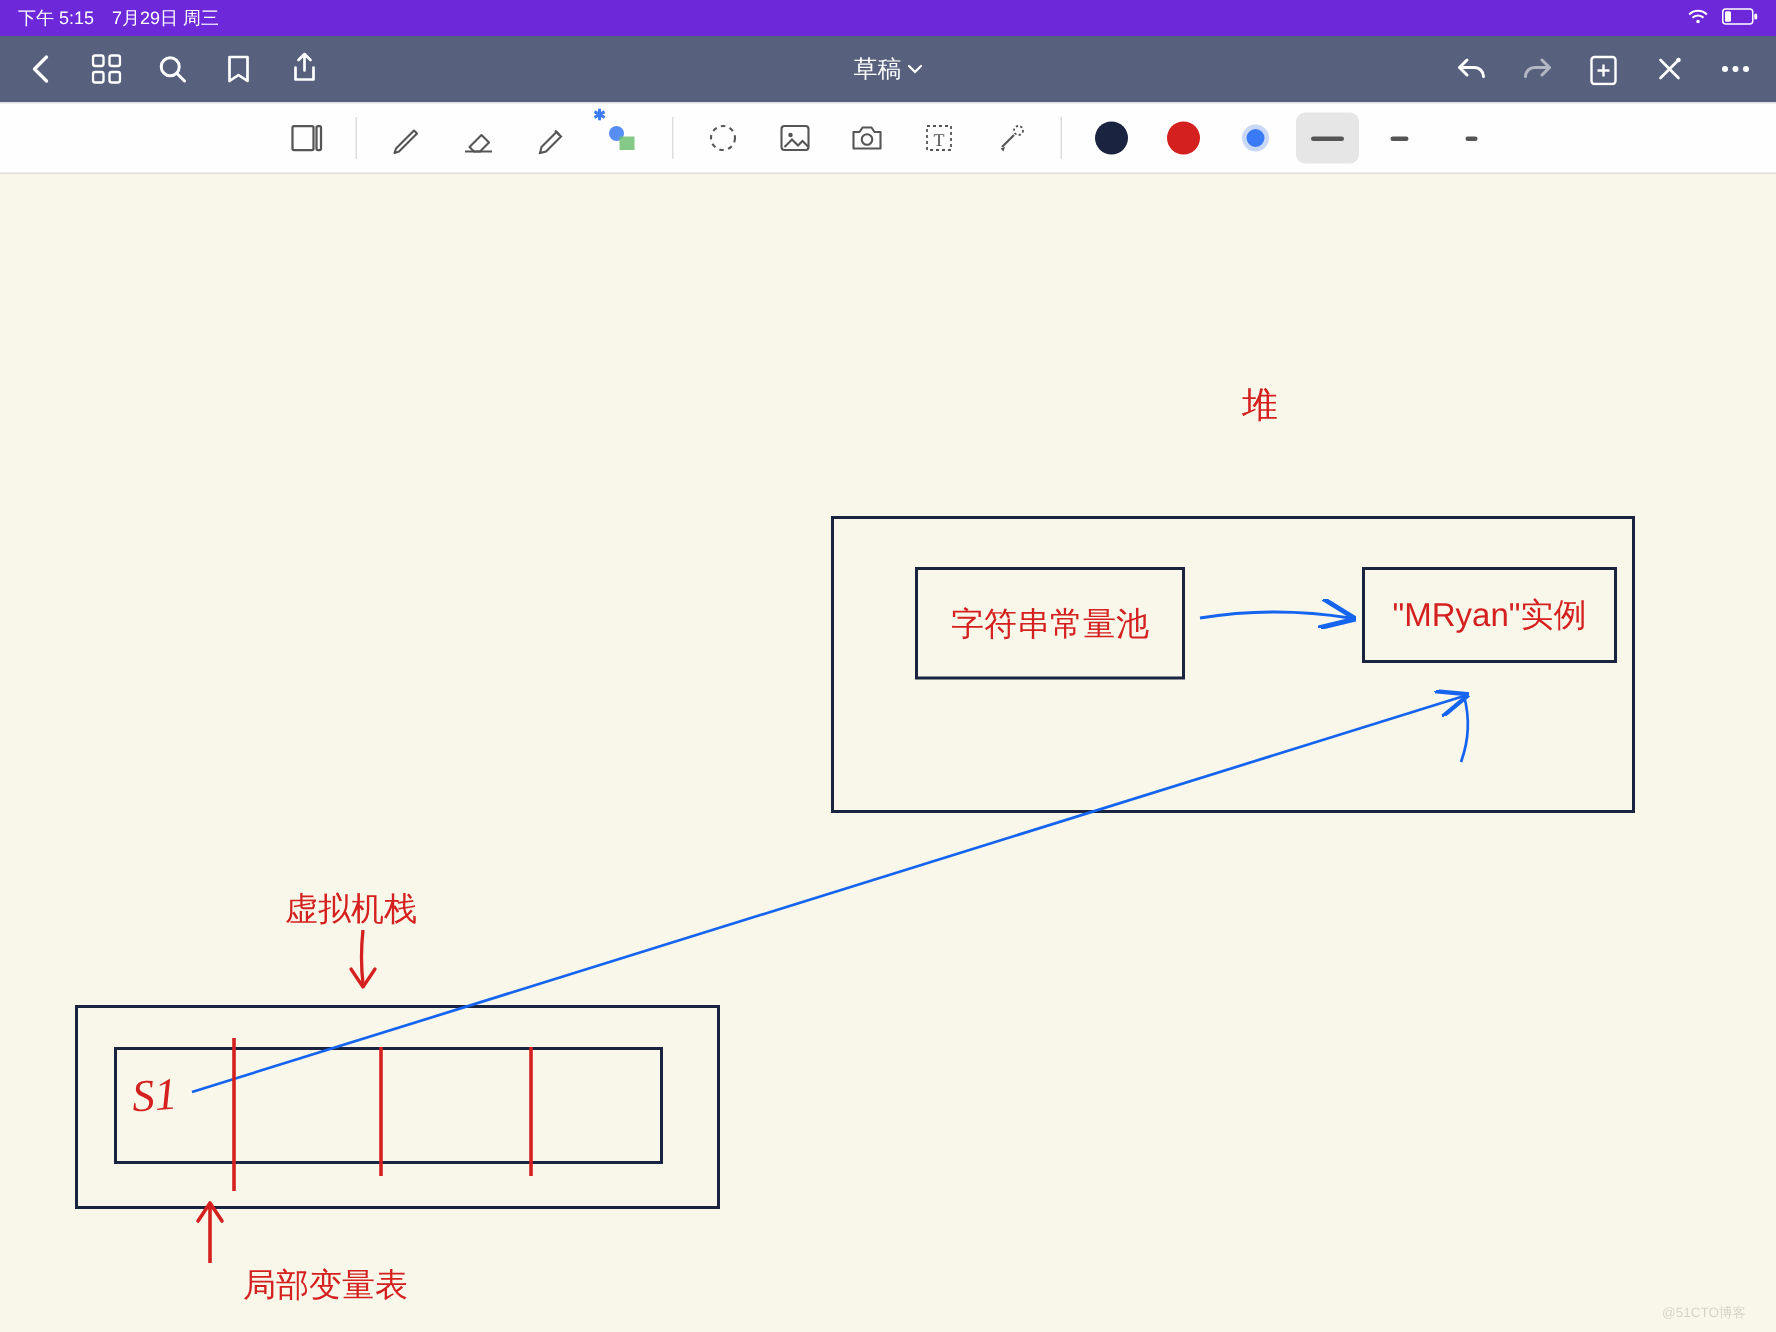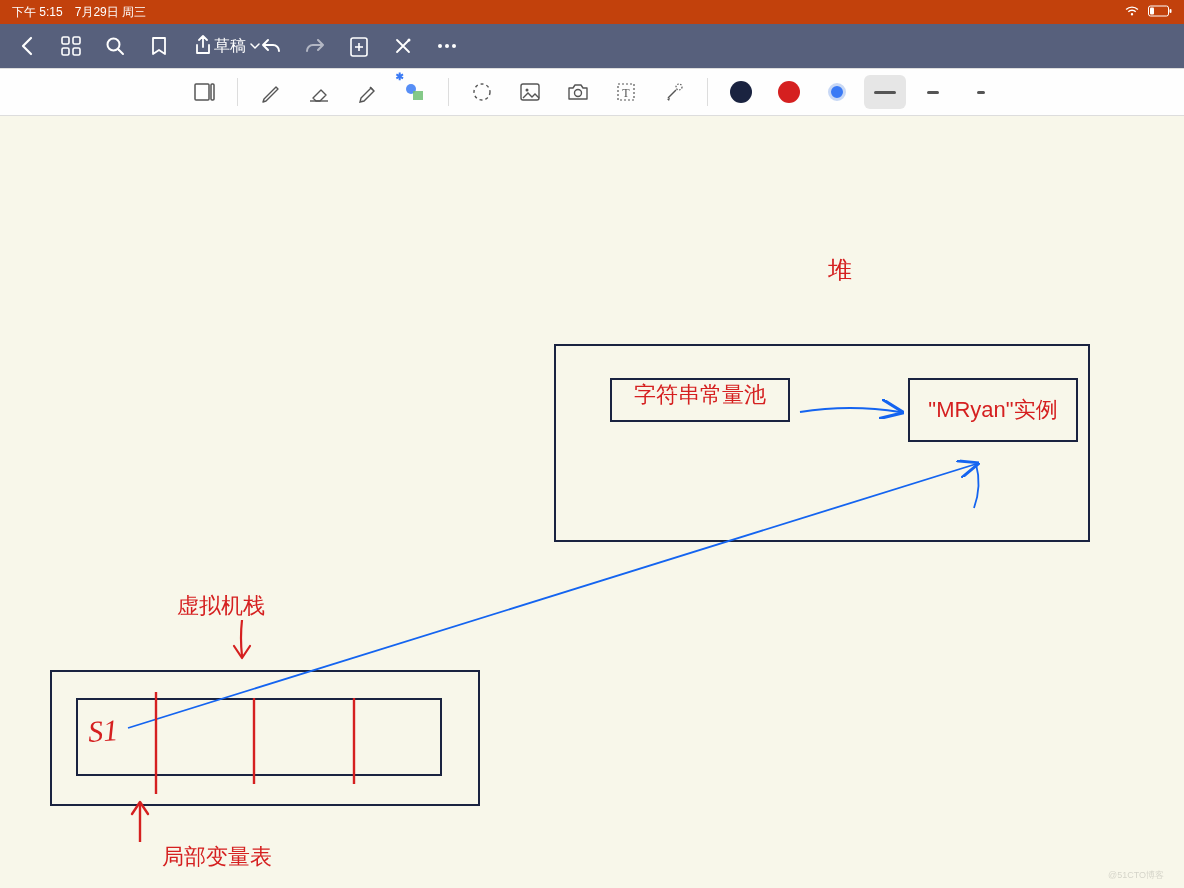--- a/index.html
+++ b/index.html
@@ -6,37 +6,38 @@
     body {
       width: 1184px;
       height: 888px;
       font-family: -apple-system, "PingFang SC", "Helvetica Neue", Arial, sans-serif;
       background: #f8f7ea;
       overflow: hidden;
       position: relative;
     }
     
     .status-bar {
-      background: #c2410c;
+      background: #6d28d9;
       height: 24px;
       display: flex;
       align-items: center;
       justify-content: space-between;
       color: #fff;
       font-size: 12px;
       padding: 0 12px;
     }
     .status-left { display: flex; gap: 12px; }
     .status-right { display: flex; gap: 8px; align-items: center; }
     
     .title-bar {
       background: #57607c;
       height: 44px;
       display: flex;
       align-items: center;
+      justify-content: space-between;
       padding: 0 16px;
       color: #fff;
     }
     .tb-left, .tb-right { display: flex; align-items: center; gap: 22px; }
     .tb-center { display: flex; align-items: center; gap: 4px; font-size: 16px; }
     .tb-icon { width: 22px; height: 22px; display: flex; align-items: center; justify-content: center; cursor: pointer; }
     
     .toolbar {
       background: #fefefe;
       height: 48px;
@@ -249,29 +250,29 @@
       <div class="stroke-line" style="width:8px;height:3px;"></div>
     </div>
 </div>
 
 <div class="canvas">
 
   <div class="label-red" style="left:828px; top:138px; font-size:24px;">堆</div>
 
   <div class="box" style="left:554px; top:228px; width:536px; height:198px;"></div>
 
-  <div class="box" style="left:610px; top:262px; width:180px; height:44px; display:flex; align-items:flex-start; justify-content:center;">
+  <div class="box" style="left:610px; top:262px; width:180px; height:75px; display:flex; align-items:center; justify-content:center;">
     <span class="label-red" style="position:static;">字符串常量池</span>
   </div>
 
   <div class="box" style="left:908px; top:262px; width:170px; height:64px; display:flex; align-items:center; justify-content:center;">
     <span class="label-red" style="position:static;">"MRyan"实例</span>
   </div>
 
-  <div class="label-red" style="left:177px; top:475px;">虚拟机栈</div>
+  <div class="label-red" style="left:190px; top:475px;">虚拟机栈</div>
 
   <div class="box" style="left:50px; top:554px; width:430px; height:136px;"></div>
 
   <div class="box" style="left:76px; top:582px; width:366px; height:78px;"></div>
 
   <div class="label-red" style="left:88px; top:598px; font-size:30px; font-style:italic; font-family:cursive; transform:rotate(-4deg);">S1</div>
 
   <div class="label-red" style="left:162px; top:726px;">局部变量表</div>
 
   <svg class="overlay" width="1184" height="772">

